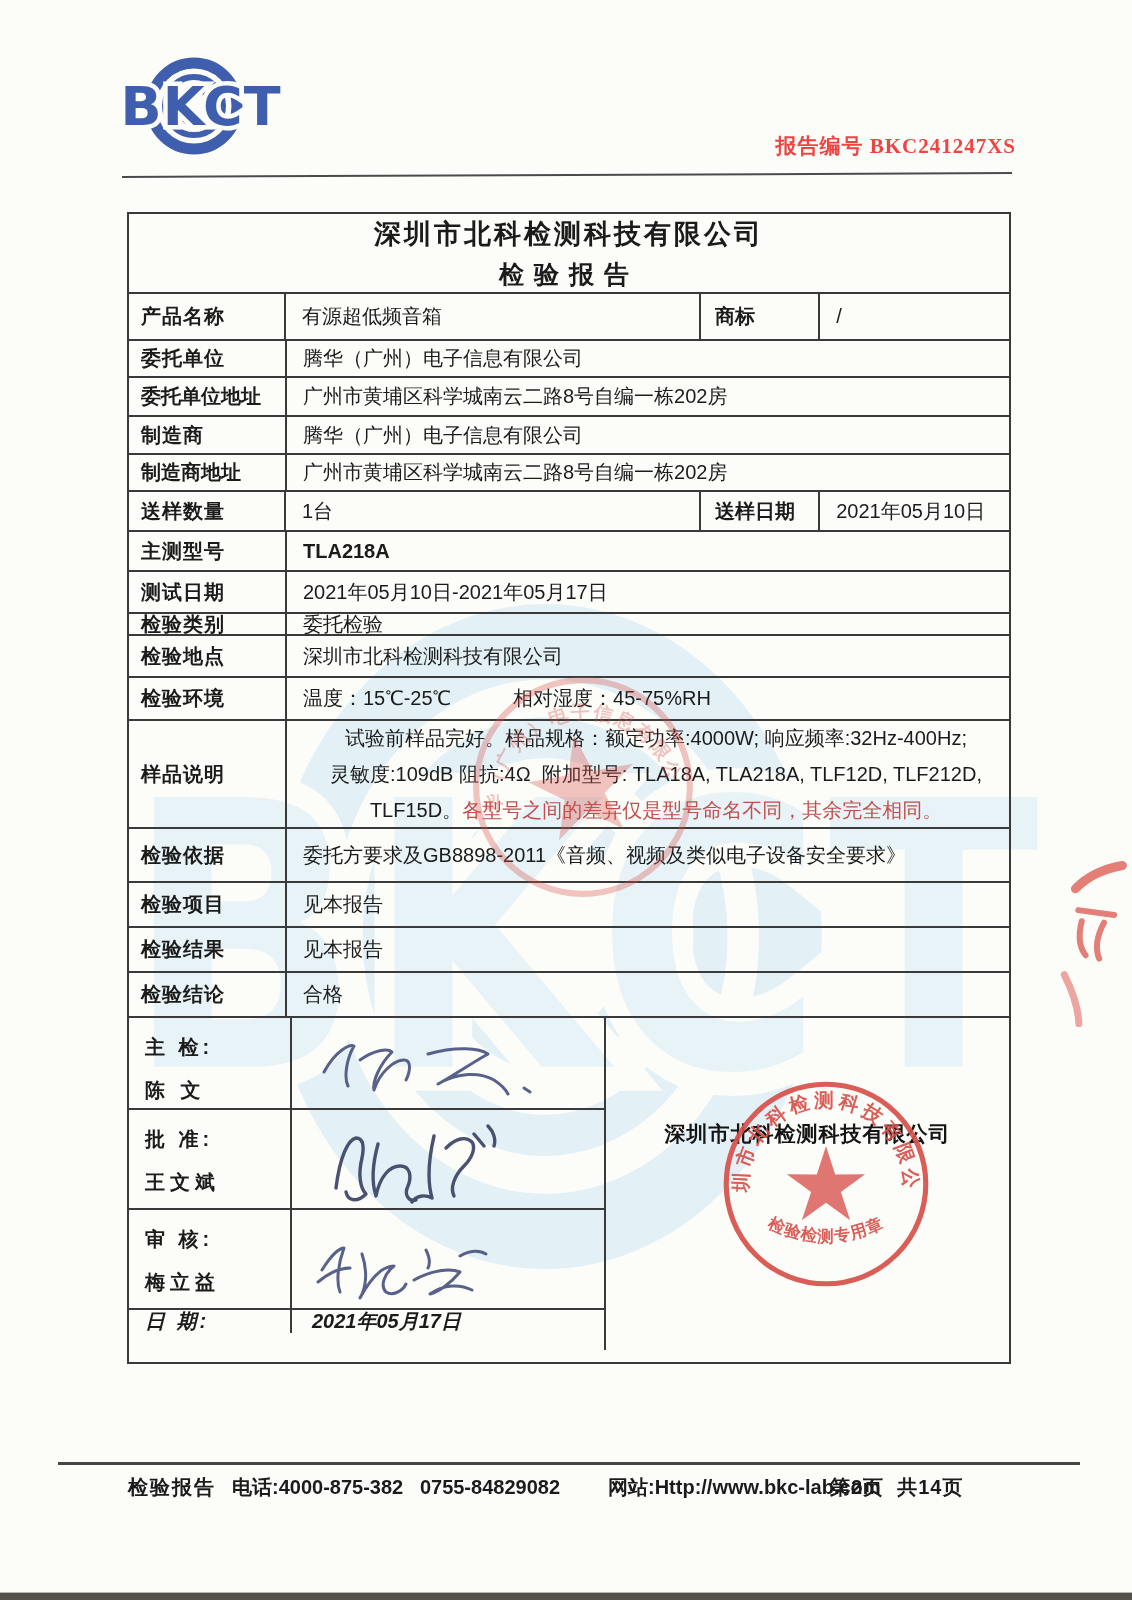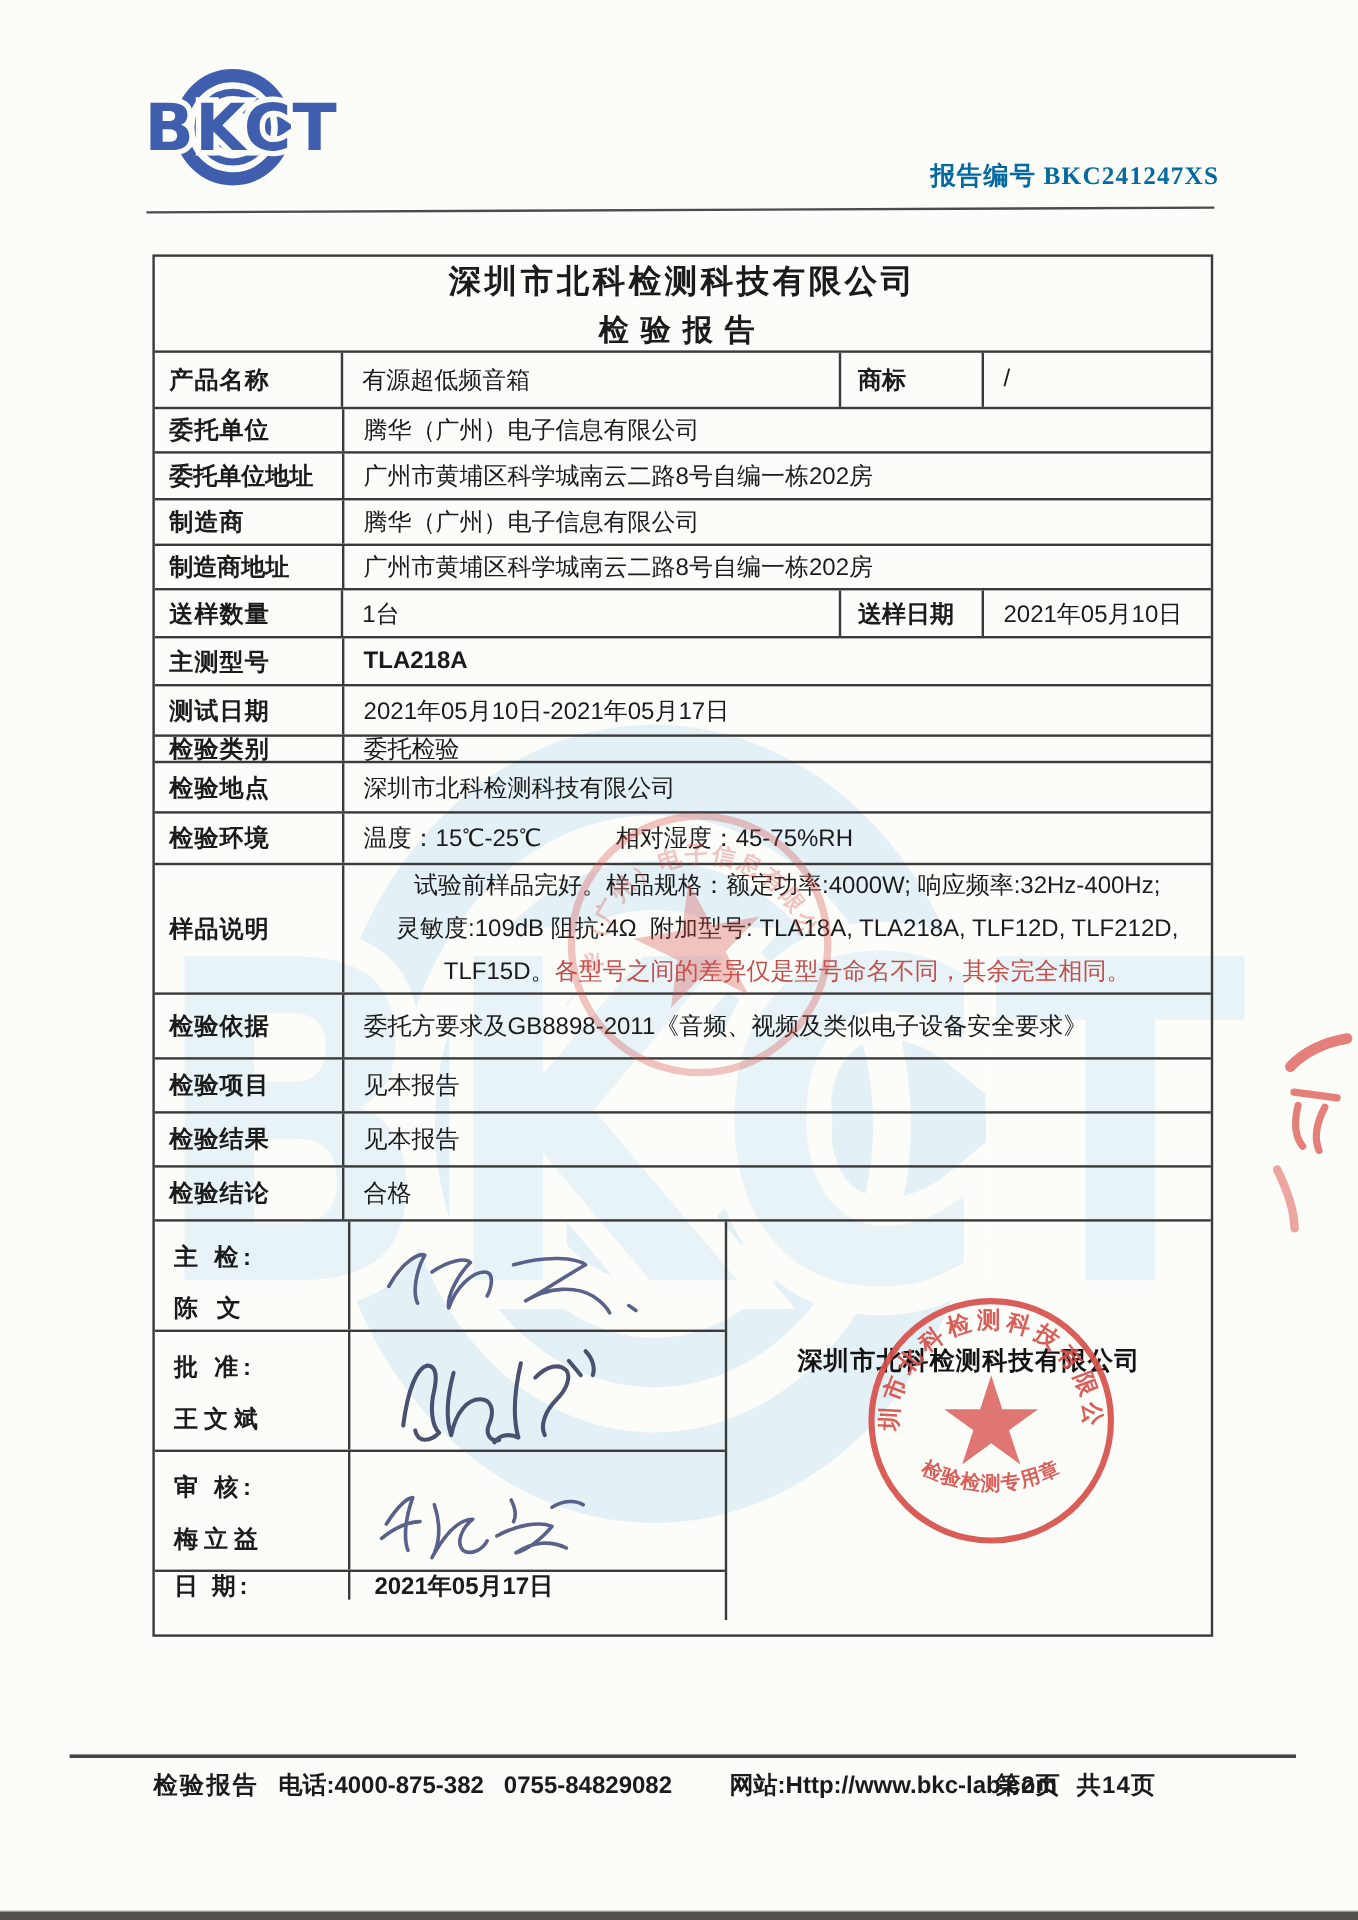--- a/index.html
+++ b/index.html
@@ -3,21 +3,21 @@
 <meta charset="utf-8">
 <style>
   html,body{margin:0;padding:0;background:#e8e8e6;}
   *{box-sizing:border-box;}
   .page{position:relative;width:1132px;height:1600px;background:#fcfcf9;overflow:hidden;
         font-family:"Liberation Sans",sans-serif;color:#1b1b1b;margin:0 auto;}
 
   
   .logo{position:absolute;left:116px;top:54px;}
   .report-no{position:absolute;top:132px;right:116px;font-size:21px;font-weight:bold;
-             letter-spacing:1px;font-family:"Liberation Serif",serif;color:#0369a1;}
+             letter-spacing:1px;font-family:"Liberation Serif",serif;color:#ef4444;}
   .header-rule{position:absolute;left:122px;top:174px;width:890px;height:2px;background:#4b4b4b;
                transform:rotate(-0.25deg);}
 
   
   .watermark{position:absolute;left:100px;top:580px;width:970px;height:720px;opacity:.40;pointer-events:none;}
 
   
   .tbl{position:absolute;left:127px;top:212px;width:884px;height:1152px;border:2px solid #3a3a3a;}
   .tr{display:flex;border-bottom:2px solid #3a3a3a;align-items:stretch;}
   .cell{display:flex;align-items:center;}
@@ -39,21 +39,21 @@
 
   
   .sig-section{display:flex;height:332px;}
   .sig-left{width:477px;border-right:2px solid #3a3a3a;display:flex;flex-direction:column;}
   .sig-row{display:flex;border-bottom:2px solid #3a3a3a;}
   .sig-label{width:163px;border-right:2px solid #3a3a3a;padding:16px 0 0 16px;font-weight:bold;font-size:20px;}
   .role{letter-spacing:4px;margin-bottom:16px;}
   .nm{letter-spacing:5px;}
   .sig-pad{flex:1;position:relative;}
   .signature{position:absolute;left:18px;top:2px;overflow:visible;}
-  .date-row{display:flex;height:23px;}
+  .date-row{display:flex;height:23px;font-style:italic;}
   .date-lbl{width:163px;border-right:2px solid #3a3a3a;padding-left:16px;font-weight:bold;
             font-size:20px;display:flex;align-items:center;letter-spacing:3px;}
   .date-val{flex:1;display:flex;align-items:center;padding-left:20px;font-size:20px;font-weight:bold;}
   .sig-right{flex:1;position:relative;}
   .sig-company{position:absolute;top:102px;left:0;width:100%;text-align:center;font-weight:bold;
                font-size:21px;font-family:"Liberation Serif",serif;letter-spacing:1px;color:#141414;}
   .seal{position:absolute;left:112px;top:58px;width:216px;height:216px;opacity:.92;}
 
   .client-seal{position:absolute;left:466px;top:670px;width:234px;height:234px;opacity:.33;
                transform:rotate(-10deg);pointer-events:none;}

